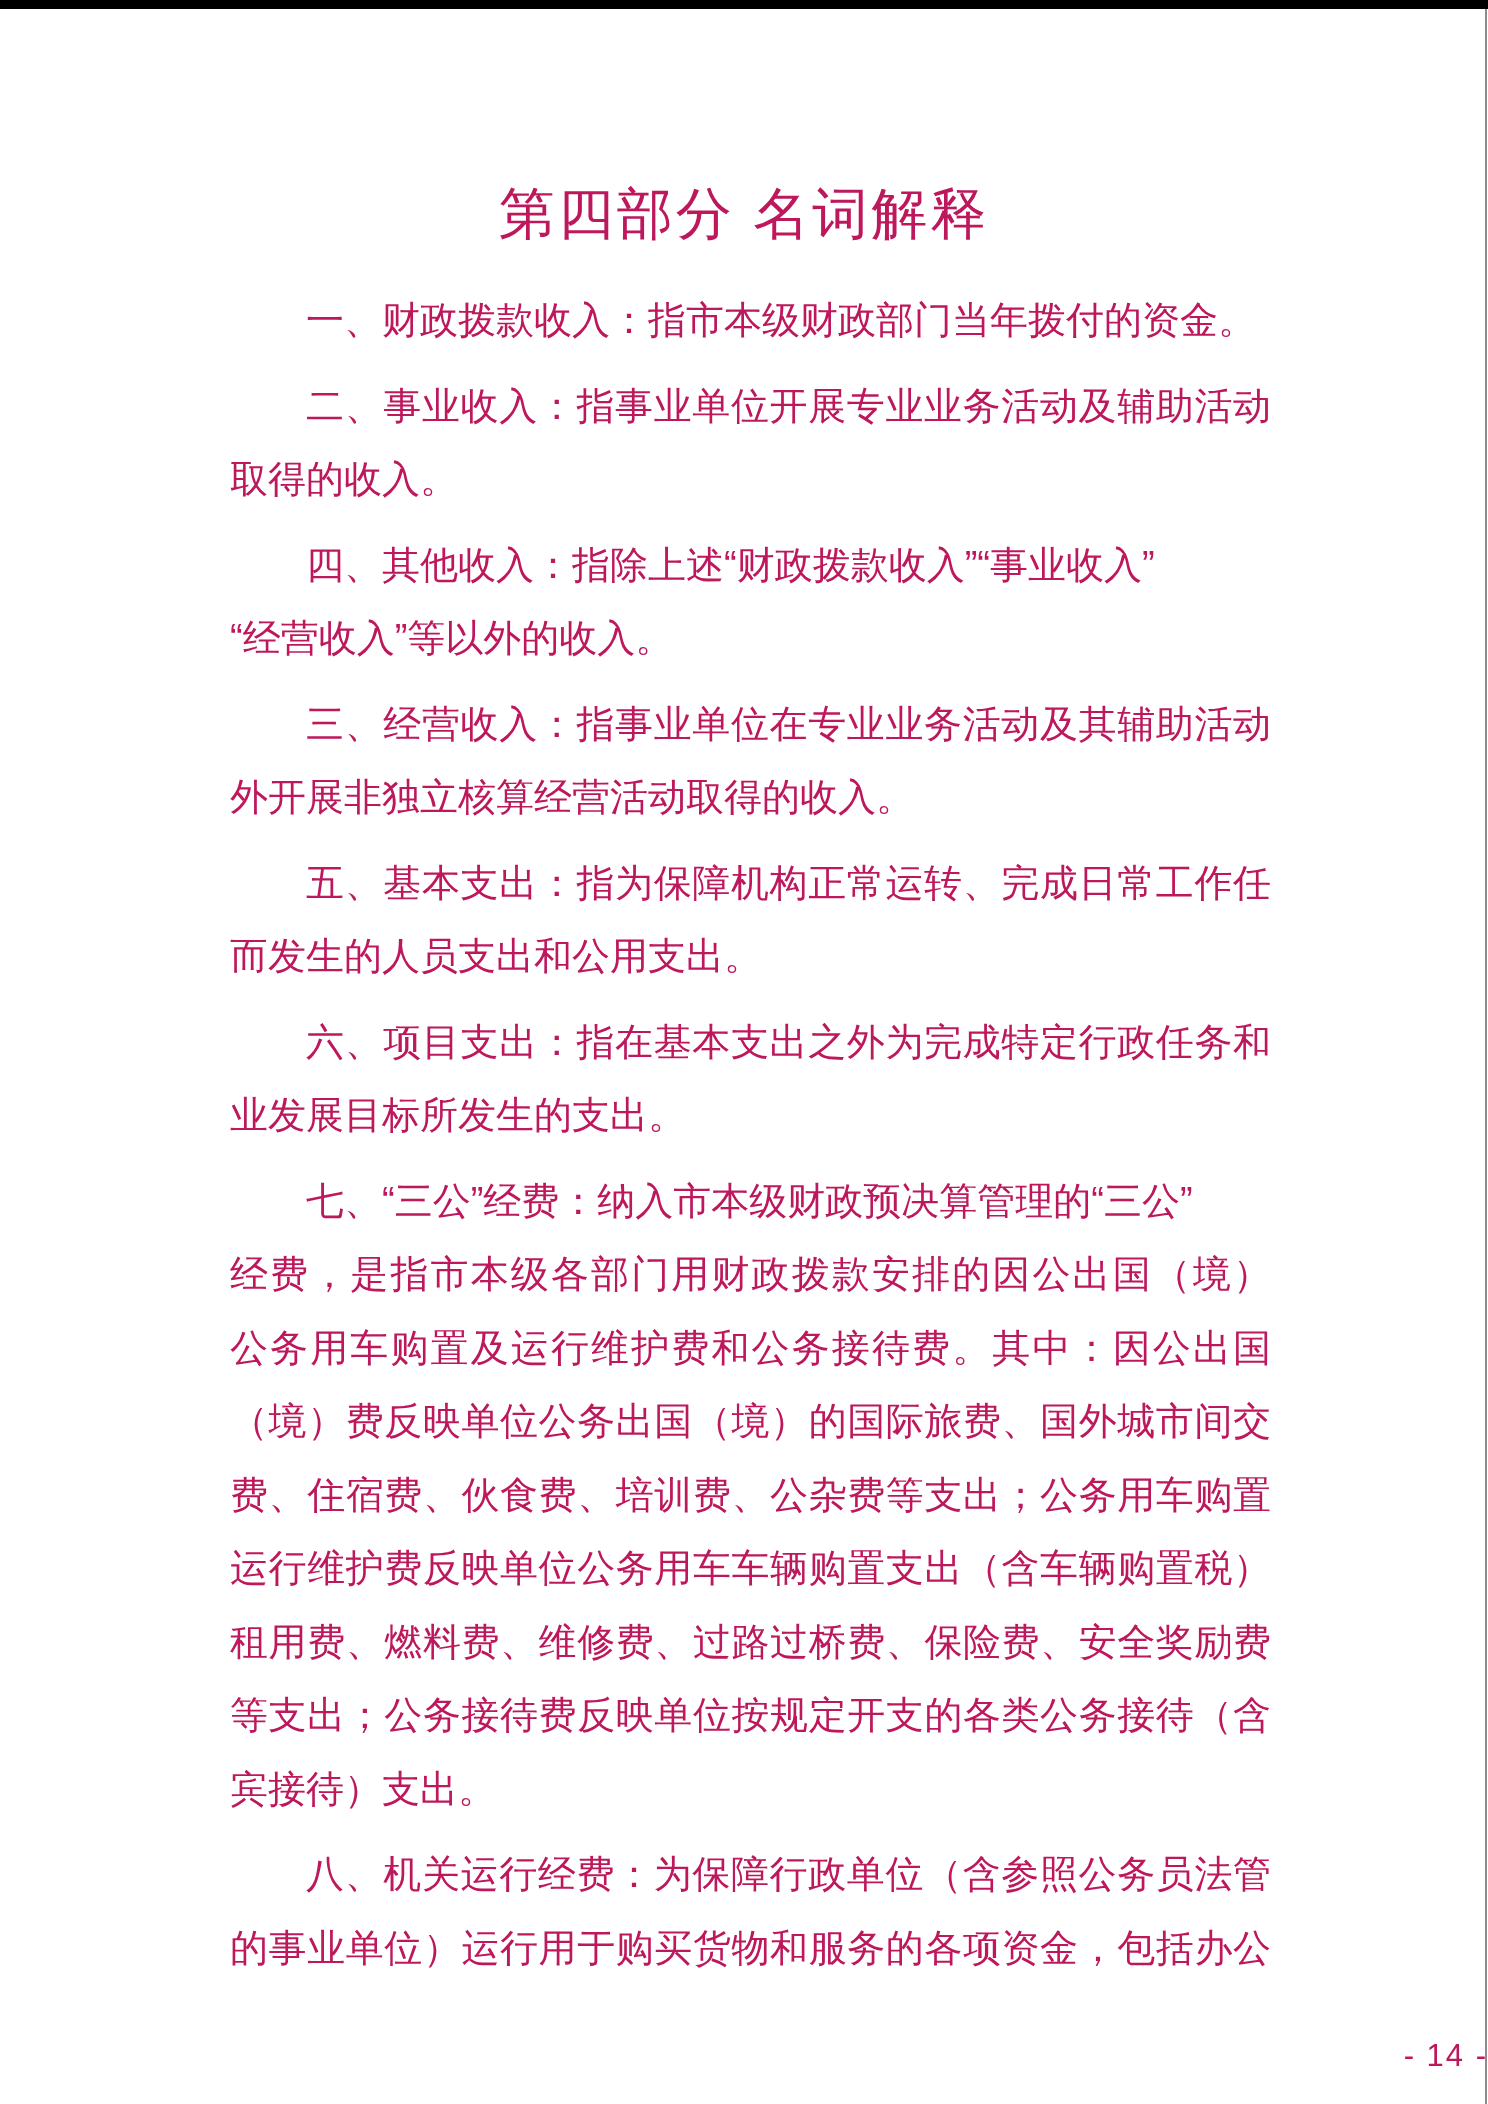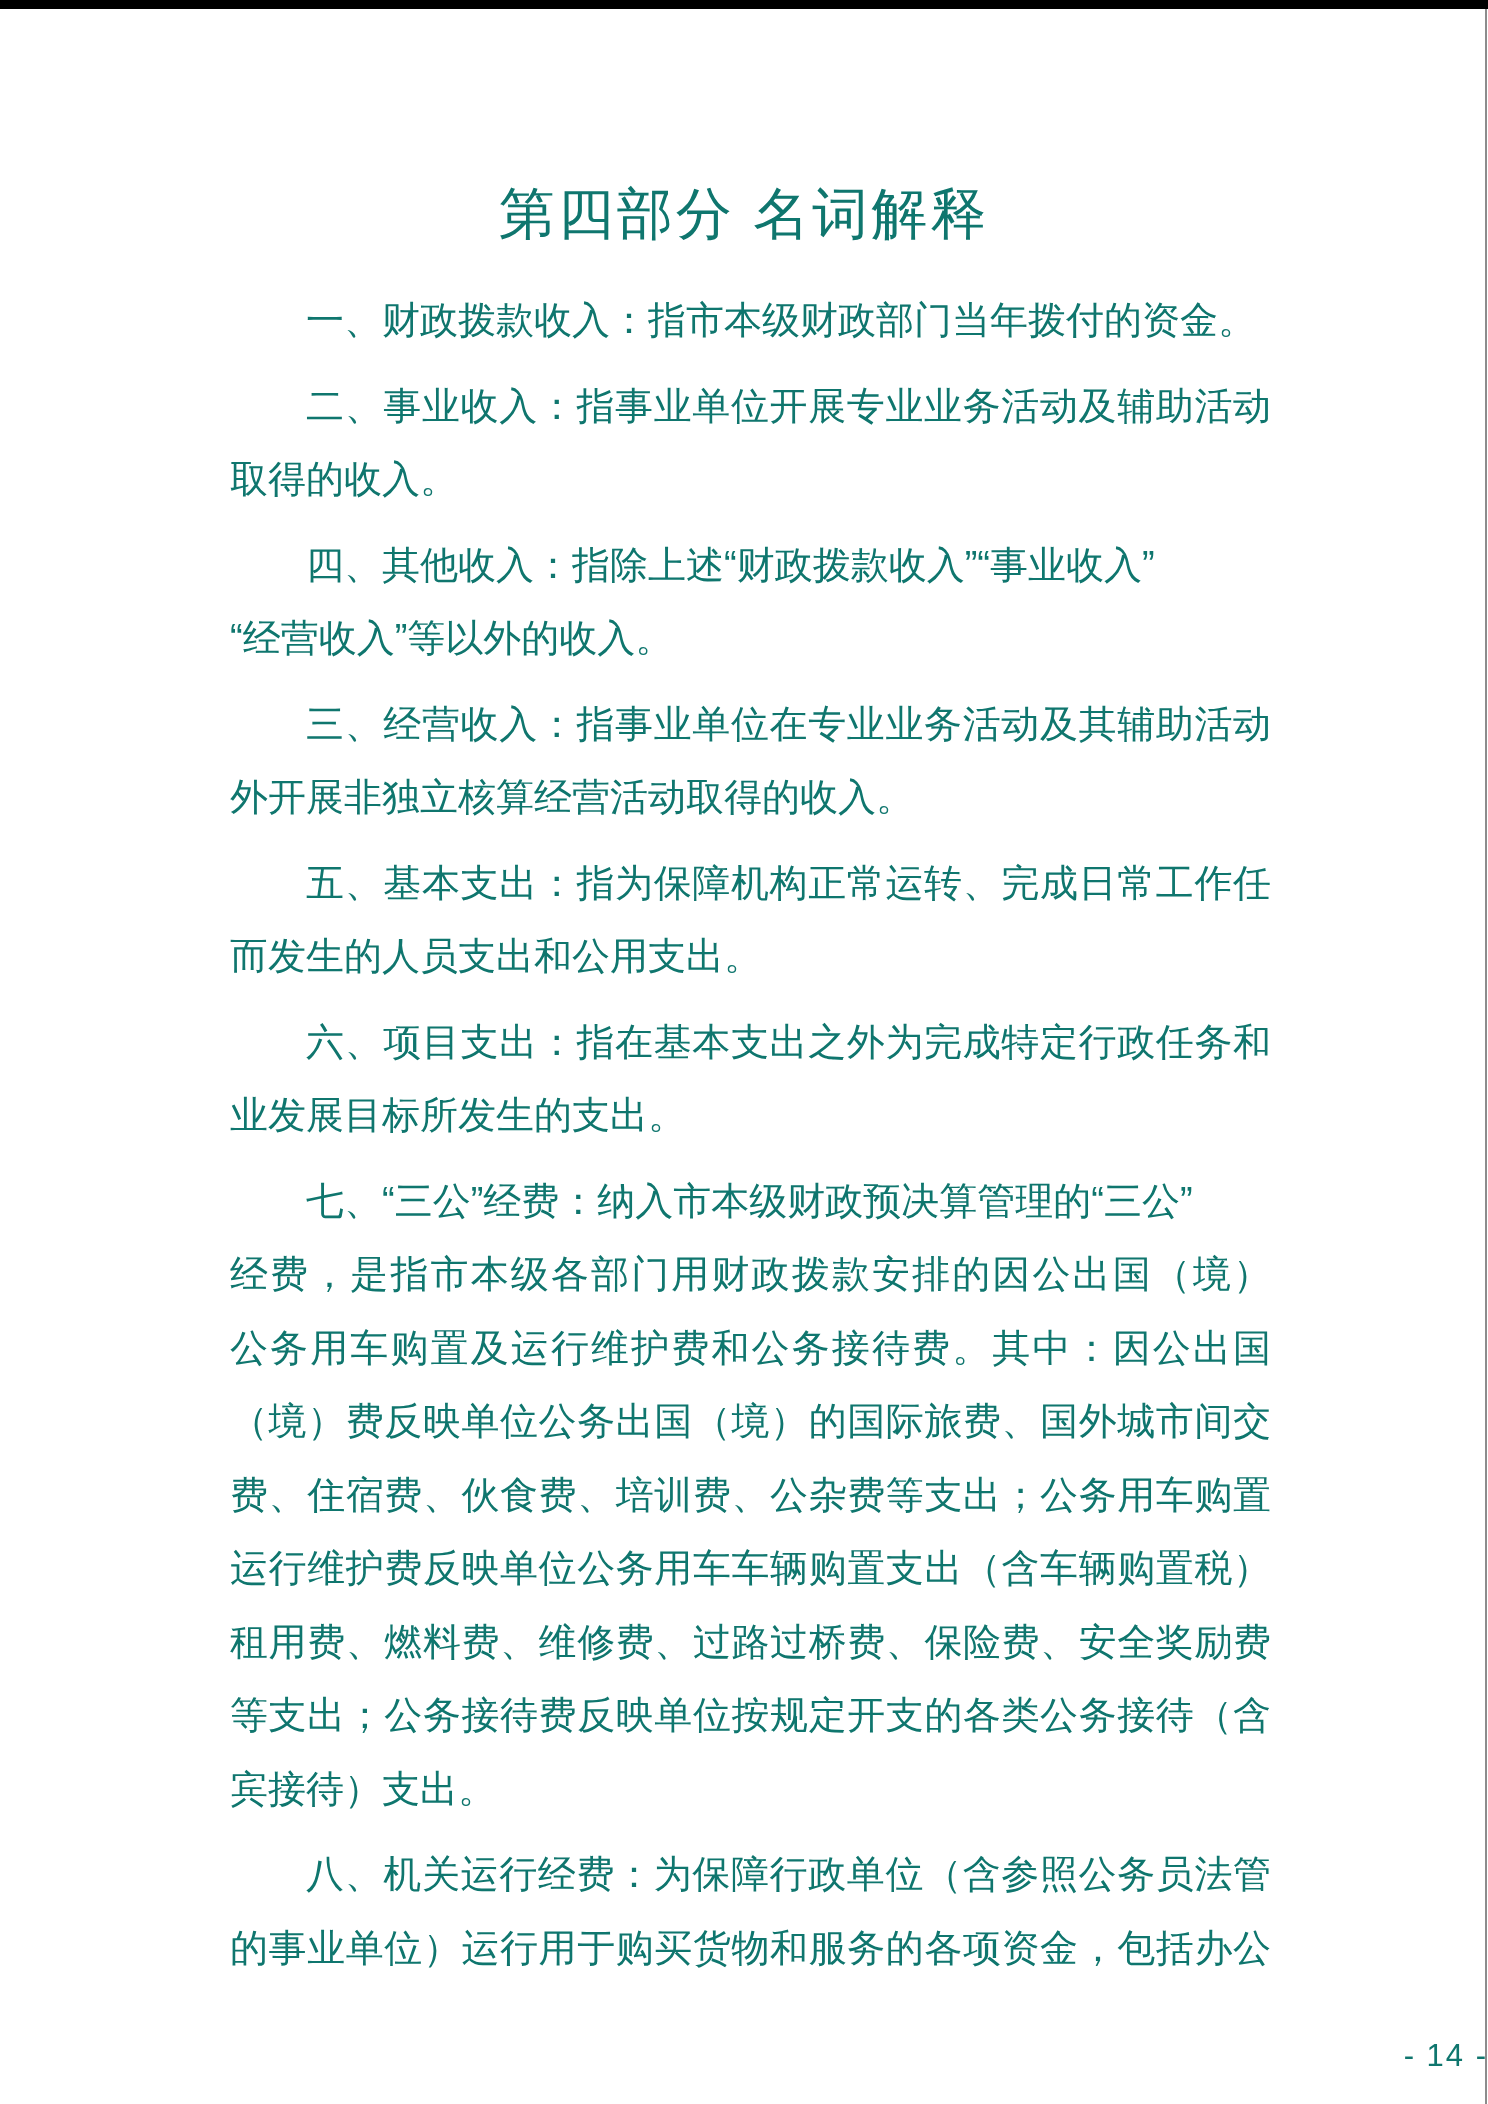--- a/index.html
+++ b/index.html
@@ -8,21 +8,21 @@
     background: #e8e8e8;
   }
   .page {
     position: relative;
     width: 1488px;
     height: 2104px;
     margin: 0 auto;
     background: #ffffff;
     overflow: hidden;
     font-family: "Liberation Sans", sans-serif;
-    color: #0f766e;
+    color: #be185d;
   }
   
   .scan-top-bar {
     position: absolute;
     top: 0;
     left: 0;
     width: 100%;
     height: 9px;
     background: #000000;
   }

